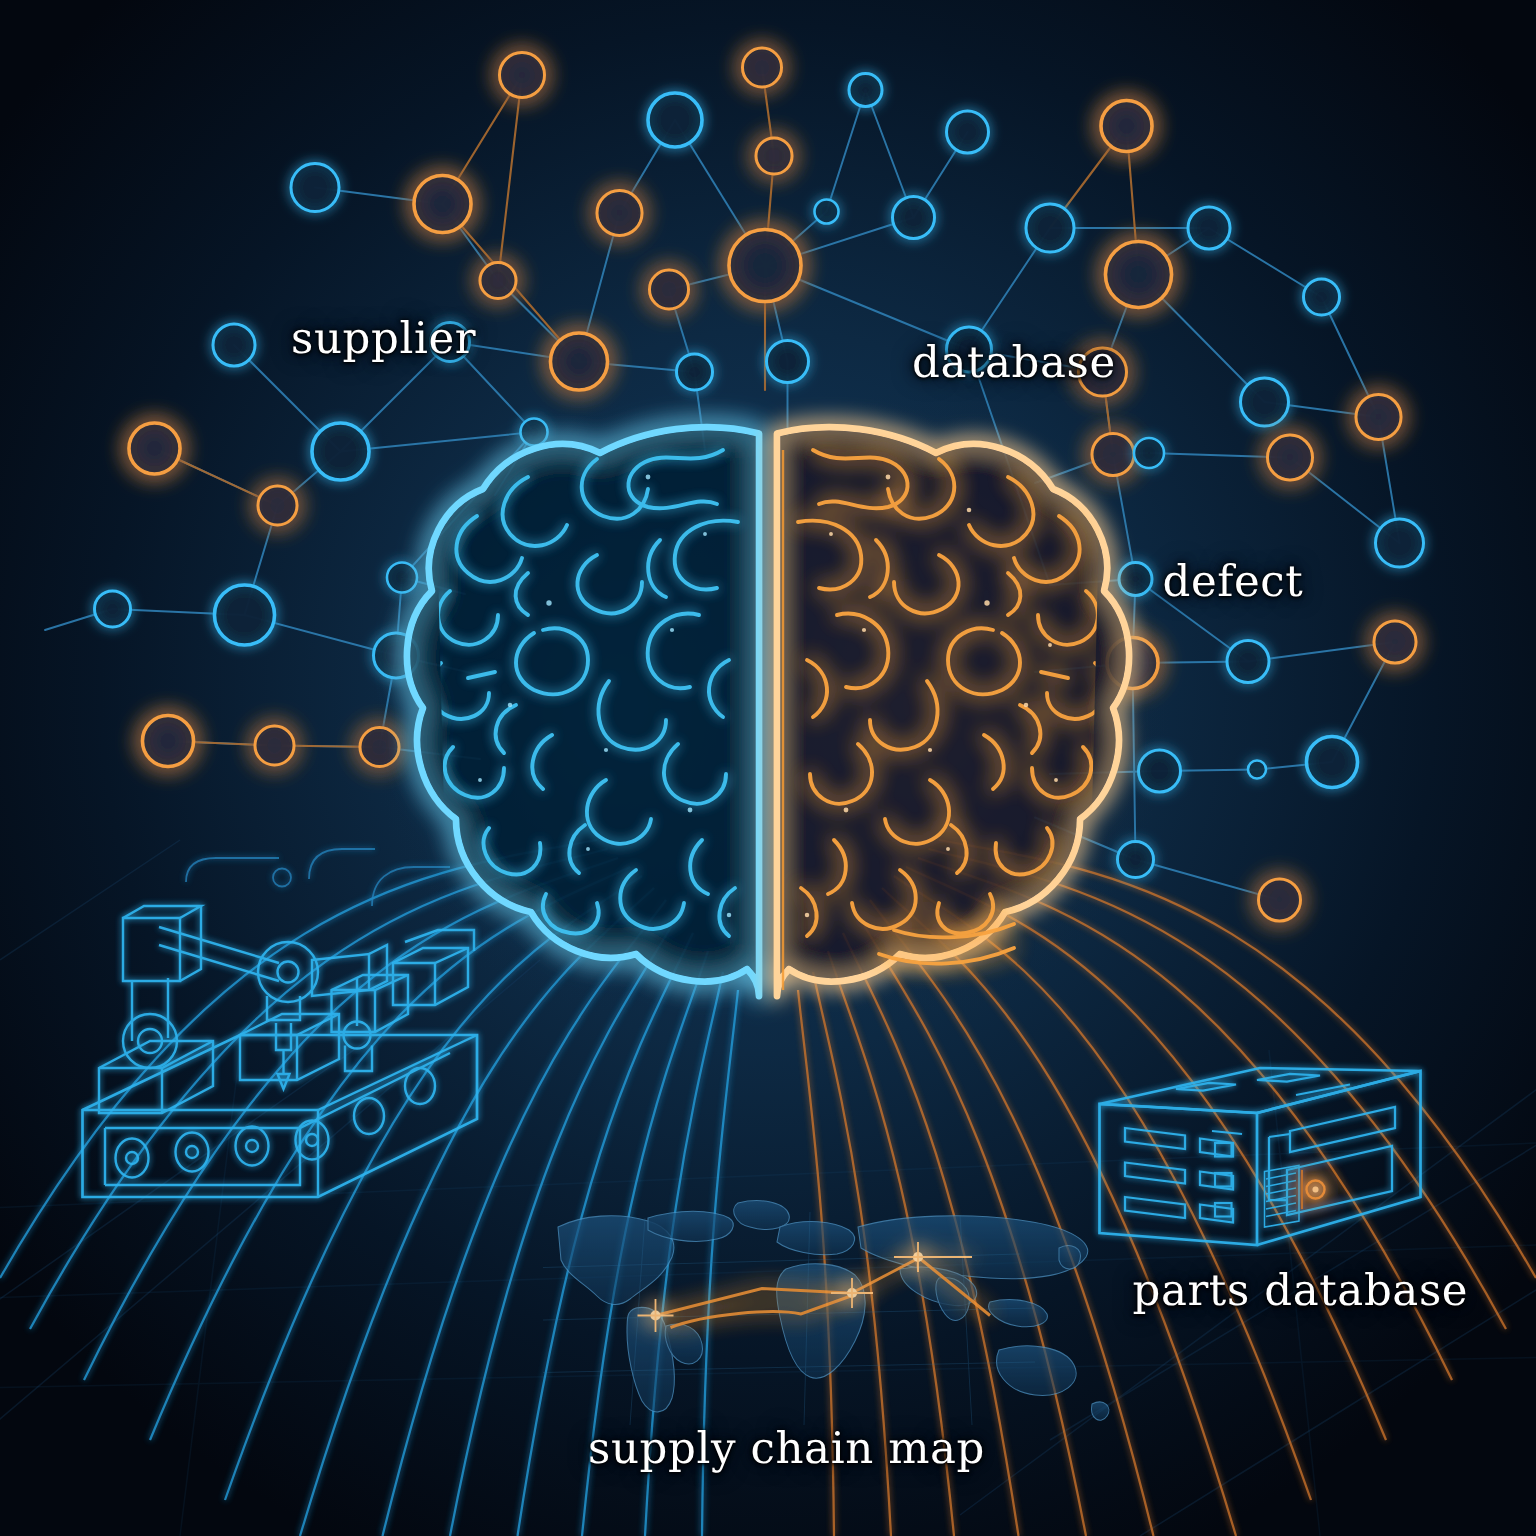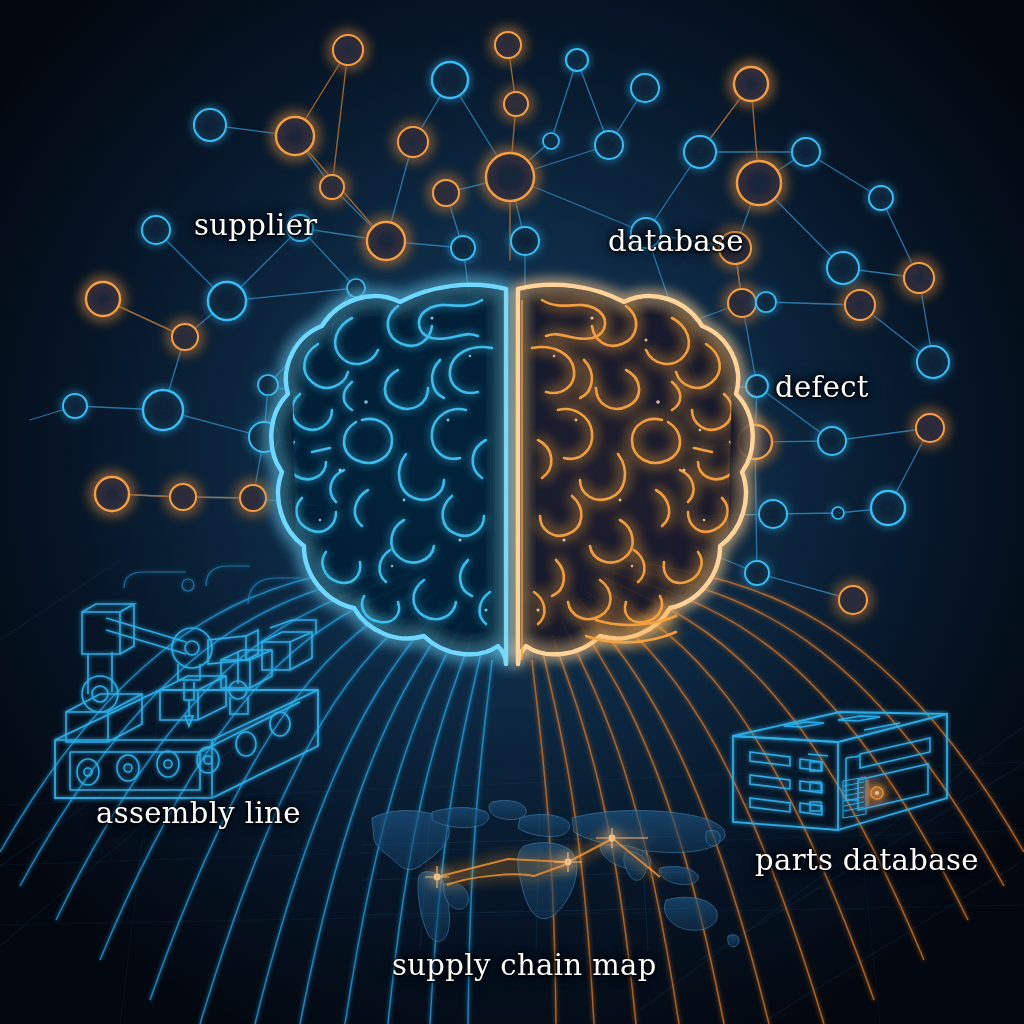--- a/index.html
+++ b/index.html
@@ -623,17 +623,16 @@
         <path d="M522 300 L522 660" stroke="#f59a33" stroke-width="1.6" fill="none" opacity="0.85"></path>
       </g>
     </g>
 
     <rect x="0" y="0" width="1024" height="1024" fill="none"></rect>
   </svg>
 
   <div class="label lbl-supplier">supplier</div>
   <div class="label lbl-component">database</div>
   <div class="label lbl-defect">defect</div>
-  <div class="label lbl-assembly">assembly line</div>
   <div class="label lbl-parts">parts database</div>
   <div class="label lbl-supplychain">supply chain map</div>
 
 </div>
 
 </body></html>

